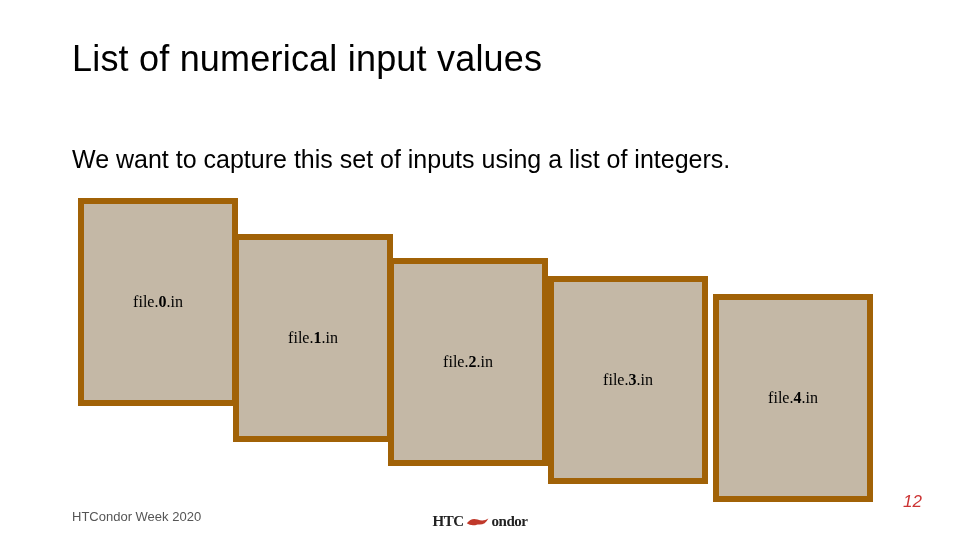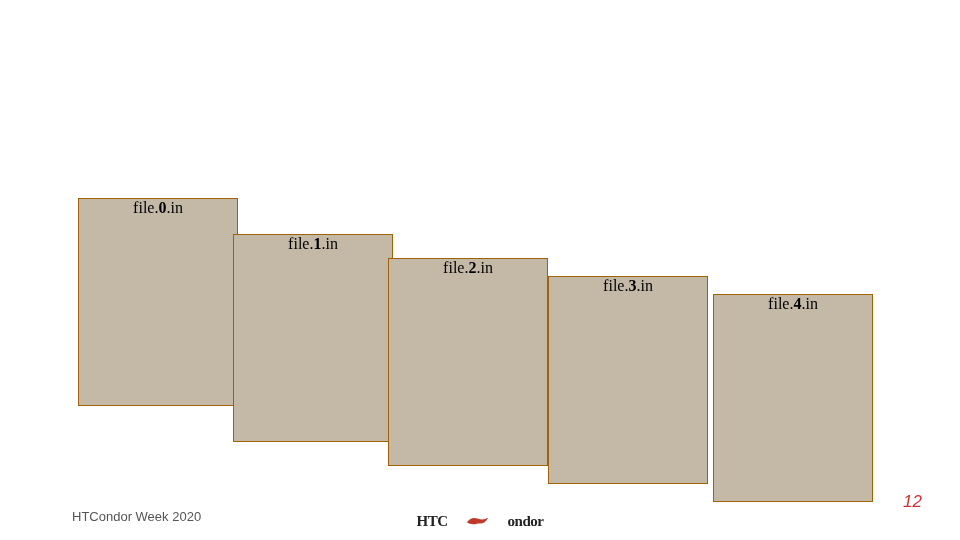--- a/index.html
+++ b/index.html
@@ -1,41 +1,43 @@
 <!DOCTYPE html>
 <html><head>
 <meta charset="utf-8">
 <style>
   * { margin: 0; padding: 0; box-sizing: border-box; }
   html, body { width: 960px; height: 540px; background: #fff; font-family: "Segoe UI", "Helvetica Neue", Arial, sans-serif; color: #000; overflow: hidden; }
   .slide { position: relative; width: 960px; height: 540px; }
   .title { position: absolute; left: 72px; top: 38px; font-size: 36px; font-weight: 400; letter-spacing: 0.2px; }
   .subtitle { position: absolute; left: 72px; top: 145px; font-size: 25px; font-weight: 400; }
   .card-area { position: absolute; left: 78px; top: 198px; width: 820px; height: 260px; }
-  .card { position: absolute; width: 160px; height: 208px; background: #c4b8a6; border: 1px solid #a16207; display: flex; justify-content: center; }
+  .card { position: absolute; width: 160px; height: 208px; background: #c4b8a6; border: 6px solid #a16207; display: flex; align-items: center; justify-content: center; }
   .card span.pre, .card span.suf { font-family: Georgia, "Times New Roman", serif; font-size: 16px; }
   .card span.num { font-family: Georgia, "Times New Roman", serif; font-size: 16px; font-weight: 700; }
   .c0 { left: 0;   top: 0;  }
   .c1 { left: 155px; top: 36px; }
   .c2 { left: 310px; top: 60px; }
   .c3 { left: 470px; top: 78px; }
   .c4 { left: 635px; top: 96px; }
   .footer-left { position: absolute; left: 72px; bottom: 16px; font-size: 13px; color: #555; text-align: center; }
   .footer-center { position: absolute; left: 50%; bottom: 10px; transform: translateX(-50%); }
   .footer-right { position: absolute; right: 38px; bottom: 28px; font-size: 17px; color: #c33; font-style: italic; }
-  .logo { display: flex; align-items: flex-start; gap: 18px; }
+  .logo { display: flex; align-items: flex-end; gap: 2px; }
   .logo-text1 { font-family: Georgia, serif; font-size: 15px; font-weight: 700; color: #222; letter-spacing: -0.5px; }
   .logo-text2 { font-family: Georgia, serif; font-size: 15px; font-weight: 700; color: #222; letter-spacing: -0.5px; }
   .logo-bird { width: 24px; height: 16px; display: inline-block; }
   .logo-bird svg { width: 100%; height: 100%; }
 </style>
 </head>
 <body>
 
 <div class="slide">
+  <div class="title">List of numerical input values</div>
+  <div class="subtitle">We want to capture this set of inputs using a list of integers.</div>
 
   <div class="card-area">
     <div class="card c0">
       <span class="pre">file.</span>
         <span class="num">0</span>
         <span class="suf">.in</span>
     </div>
     <div class="card c1">
       <span class="pre">file.</span>
         <span class="num">1</span>

